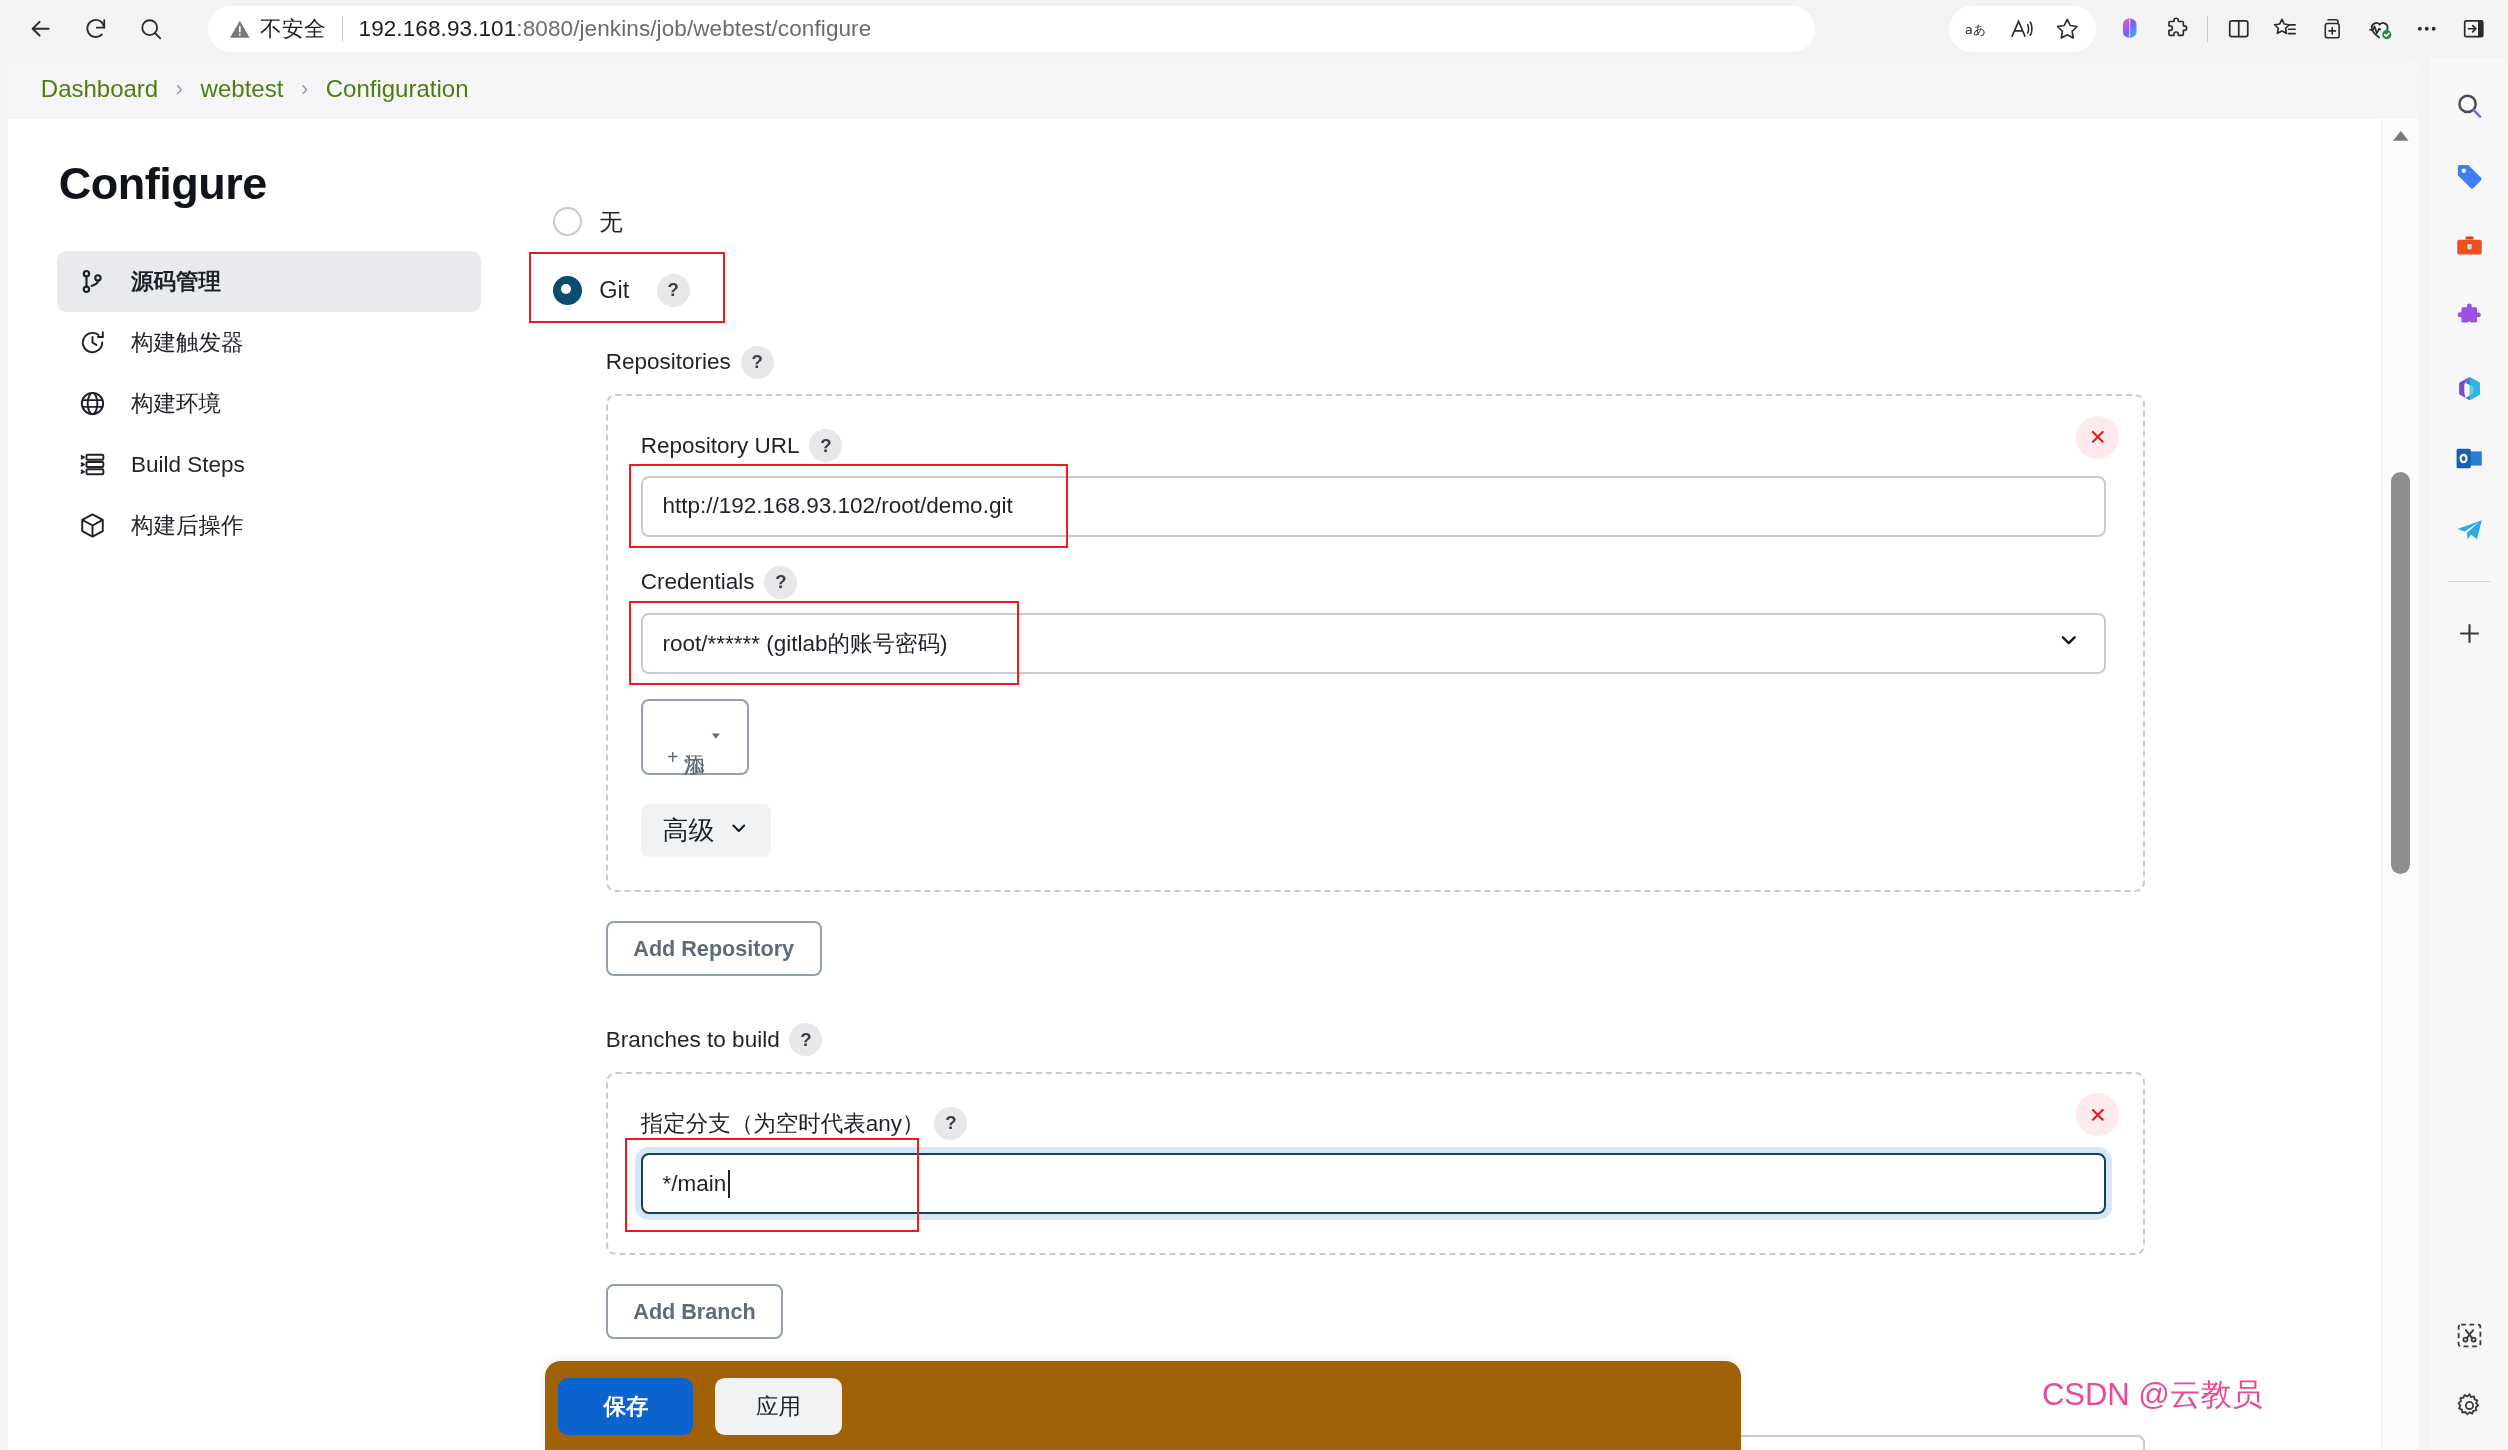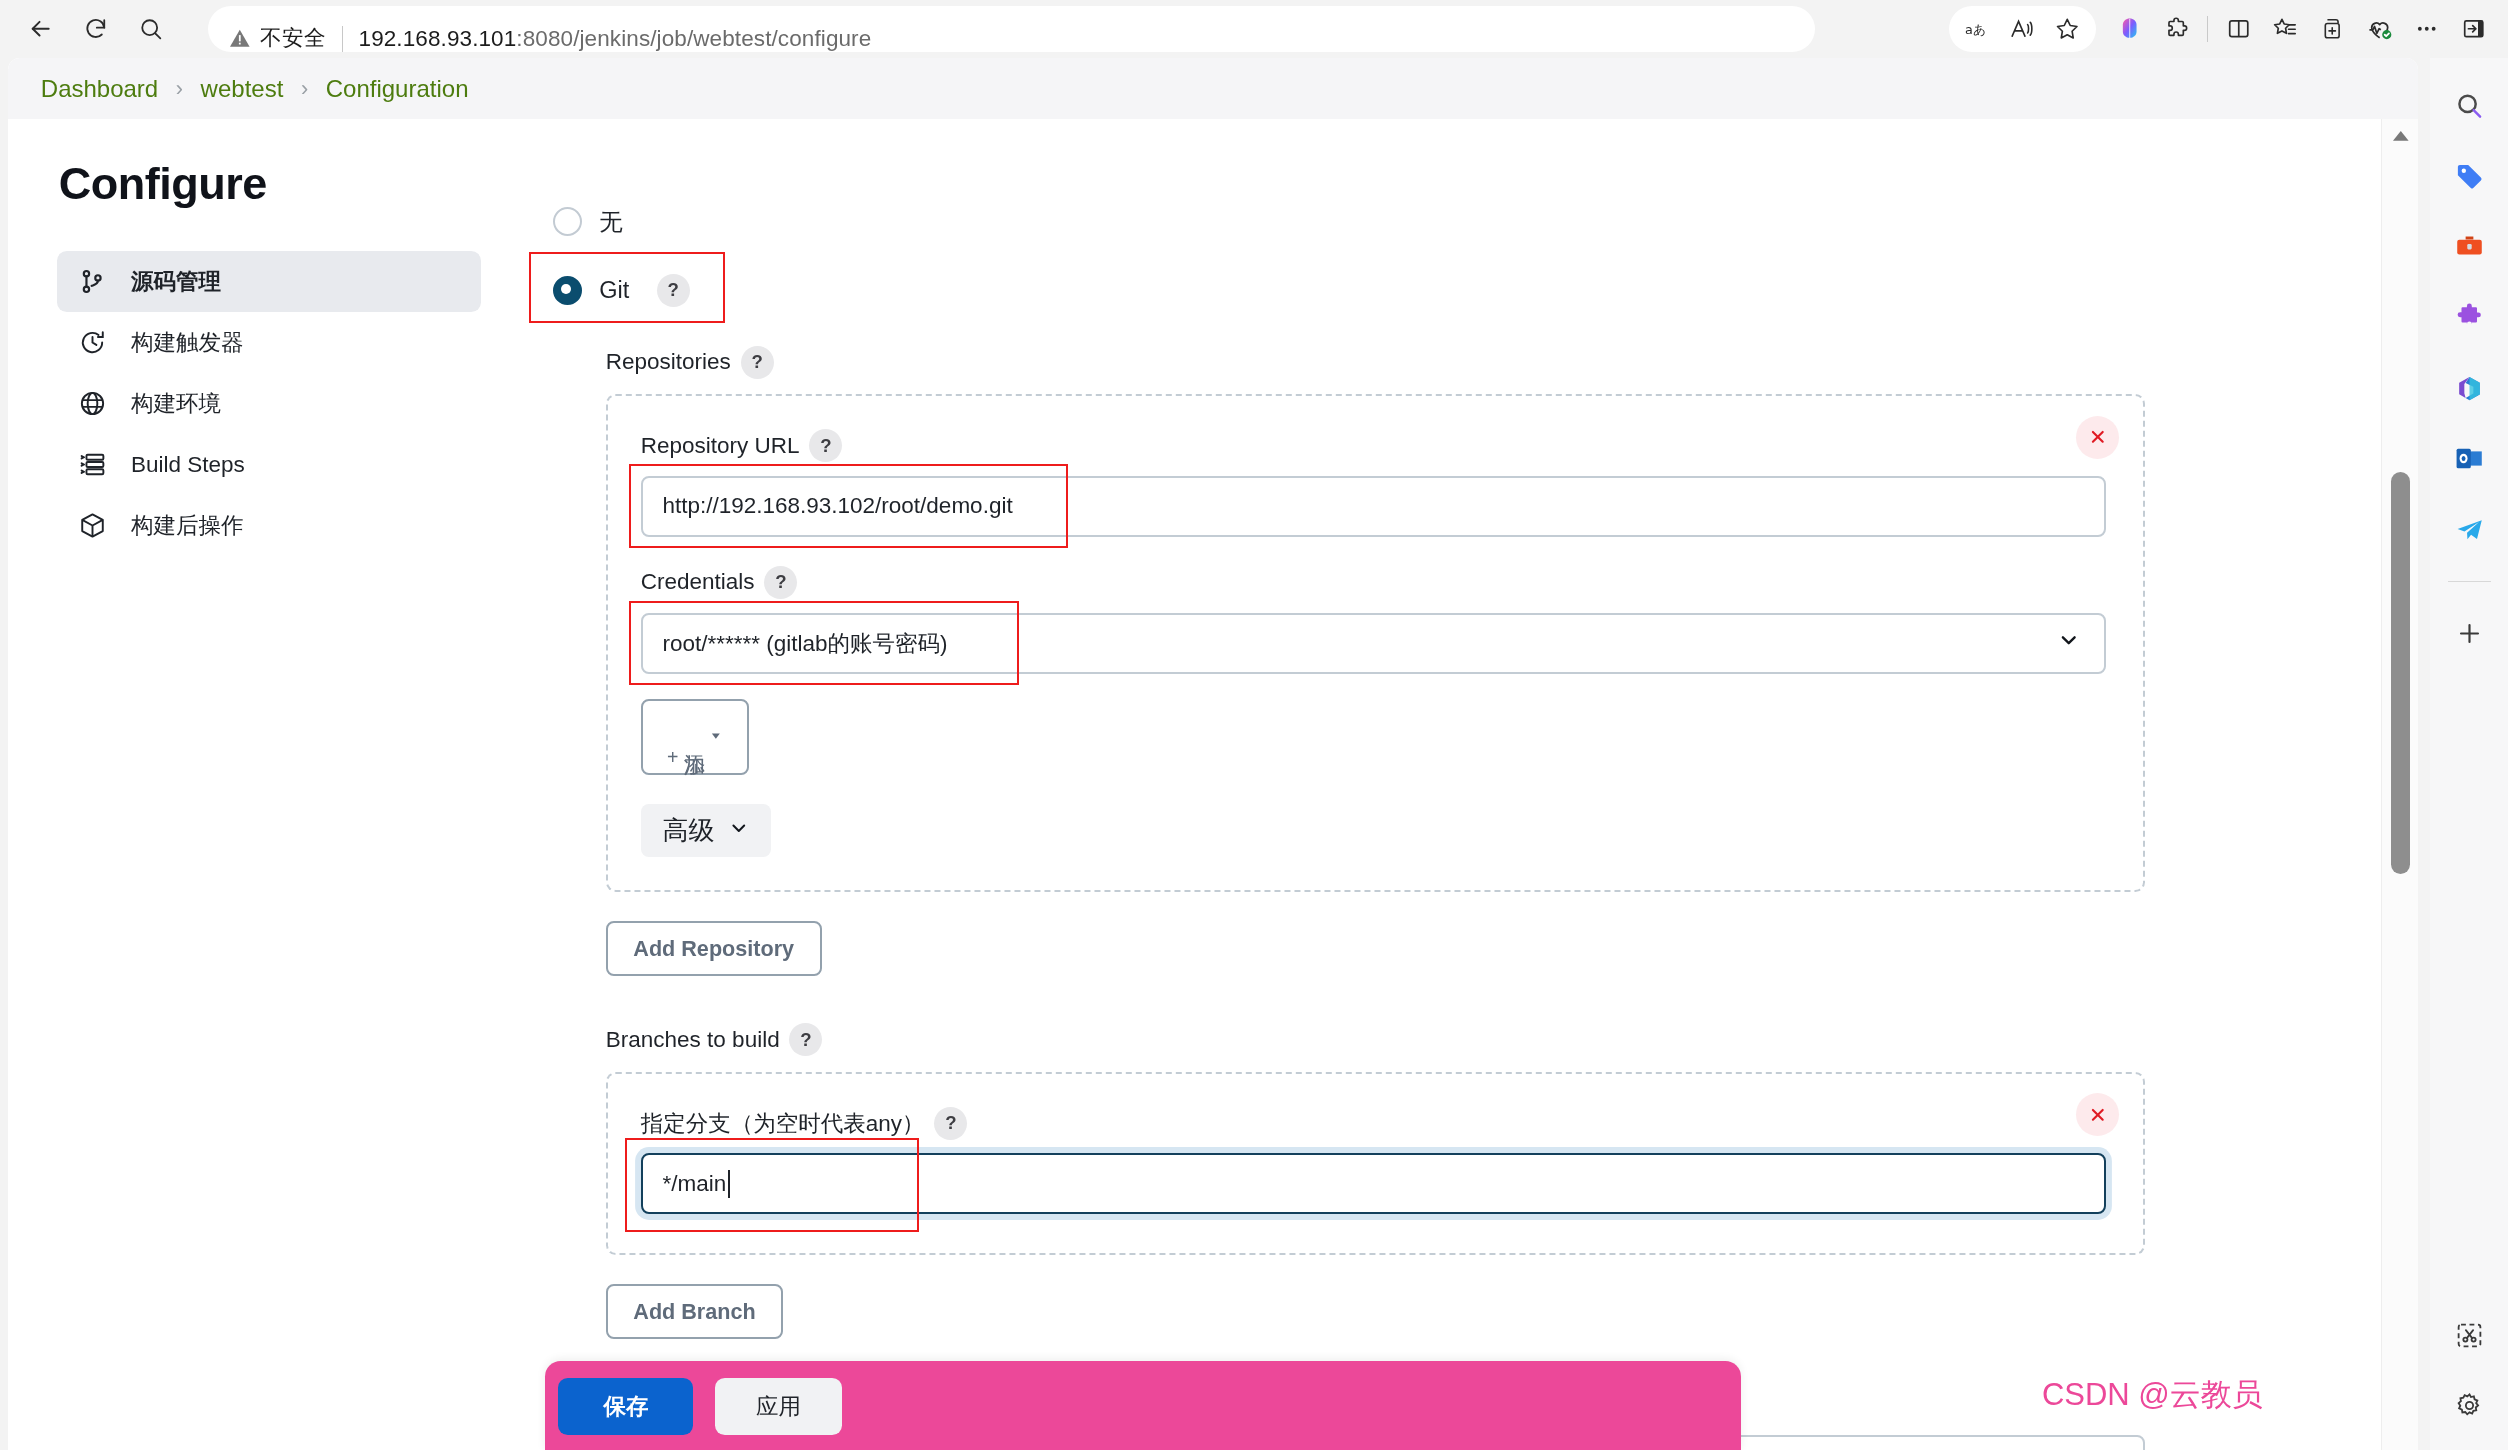--- a/index.html
+++ b/index.html
@@ -26,21 +26,21 @@
     width: 47px; height: 47px; border-radius: 5.9px;
     display: flex; align-items: center; justify-content: center;
     color: #2b2b2b;
   }
   .nav-btn svg { display: block; }
 
   #omnibox {
     position: absolute; left: 208px; top: 5.9px;
     width: 1607px; height: 46px;
     background: #ffffff; border-radius: 23.5px;
-    display: flex; align-items: flex-end; padding: 0 13.7px;
+    display: flex; align-items: center; padding: 0 13.7px;
   }
   .warn-wrap { display: flex; align-items: center; gap: 8.8px; padding-left: 7.8px;}
   .warn-tri { width: 21.6px; height: 19.6px; position: relative; }
   .warn-text {
     font-size: 21.6px; color: #1c1c1c; letter-spacing: 0.5px;
   }
   .omni-divider {
     width: 1px; height: 25.5px; background: #c8c8c8; margin: 0 15.7px;
   }
   .url-text { font-size: 22.5px; color: #1c1c1c; white-space: nowrap; letter-spacing: 0.1px;}
@@ -173,21 +173,21 @@
 
   .close-x {
     position: absolute; width: 43px; height: 43px; border-radius: 50%;
     background: #fdeaec; color: #e01b24;
     display:flex; align-items:center; justify-content:center; font-size: 23.5px;
   }
 
   
   #action-bar {
     position: absolute; left: 537px; bottom: 0; width: 1196px; height: 90px;
-    background: #ec4899;
+    background: #a16207;
     border-top-left-radius: 15.7px; border-top-right-radius: 15.7px;
     box-shadow: 0 -2px 9.8px rgba(0,0,0,.07);
     display: flex; align-items: center; gap: 21.6px; padding-left: 13.7px;
   }
   .btn-primary {
     background: #0b63ce; color: #fff; font-weight: bold; font-size: 22.5px;
     border-radius: 9.8px; border: none; height: 57px; padding: 0 45px;
     display:flex; align-items:center; justify-content:center;
   }
   .btn-secondary {

